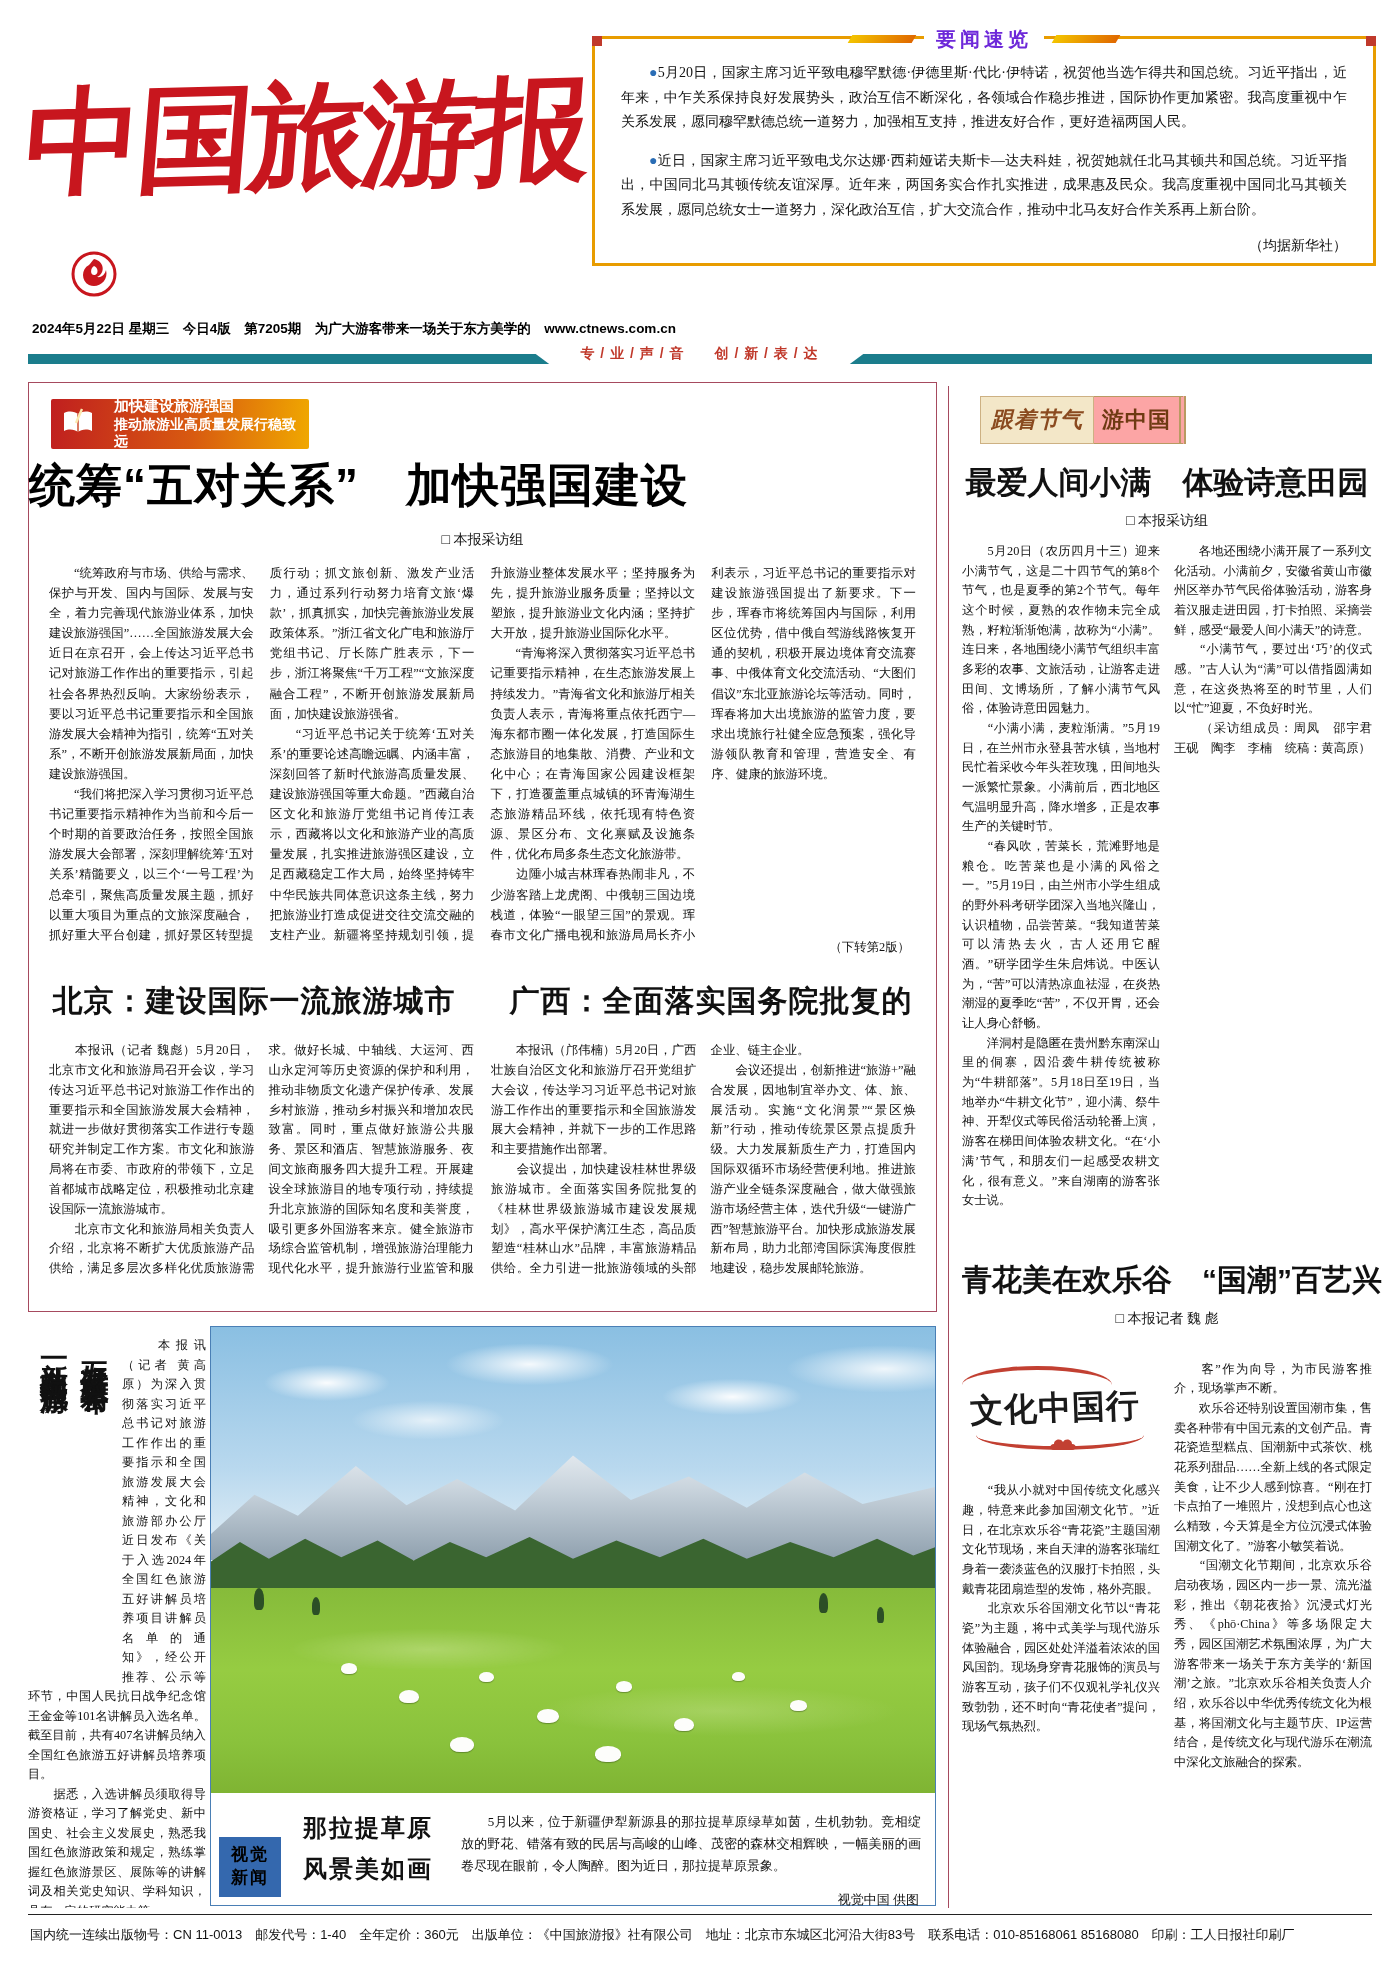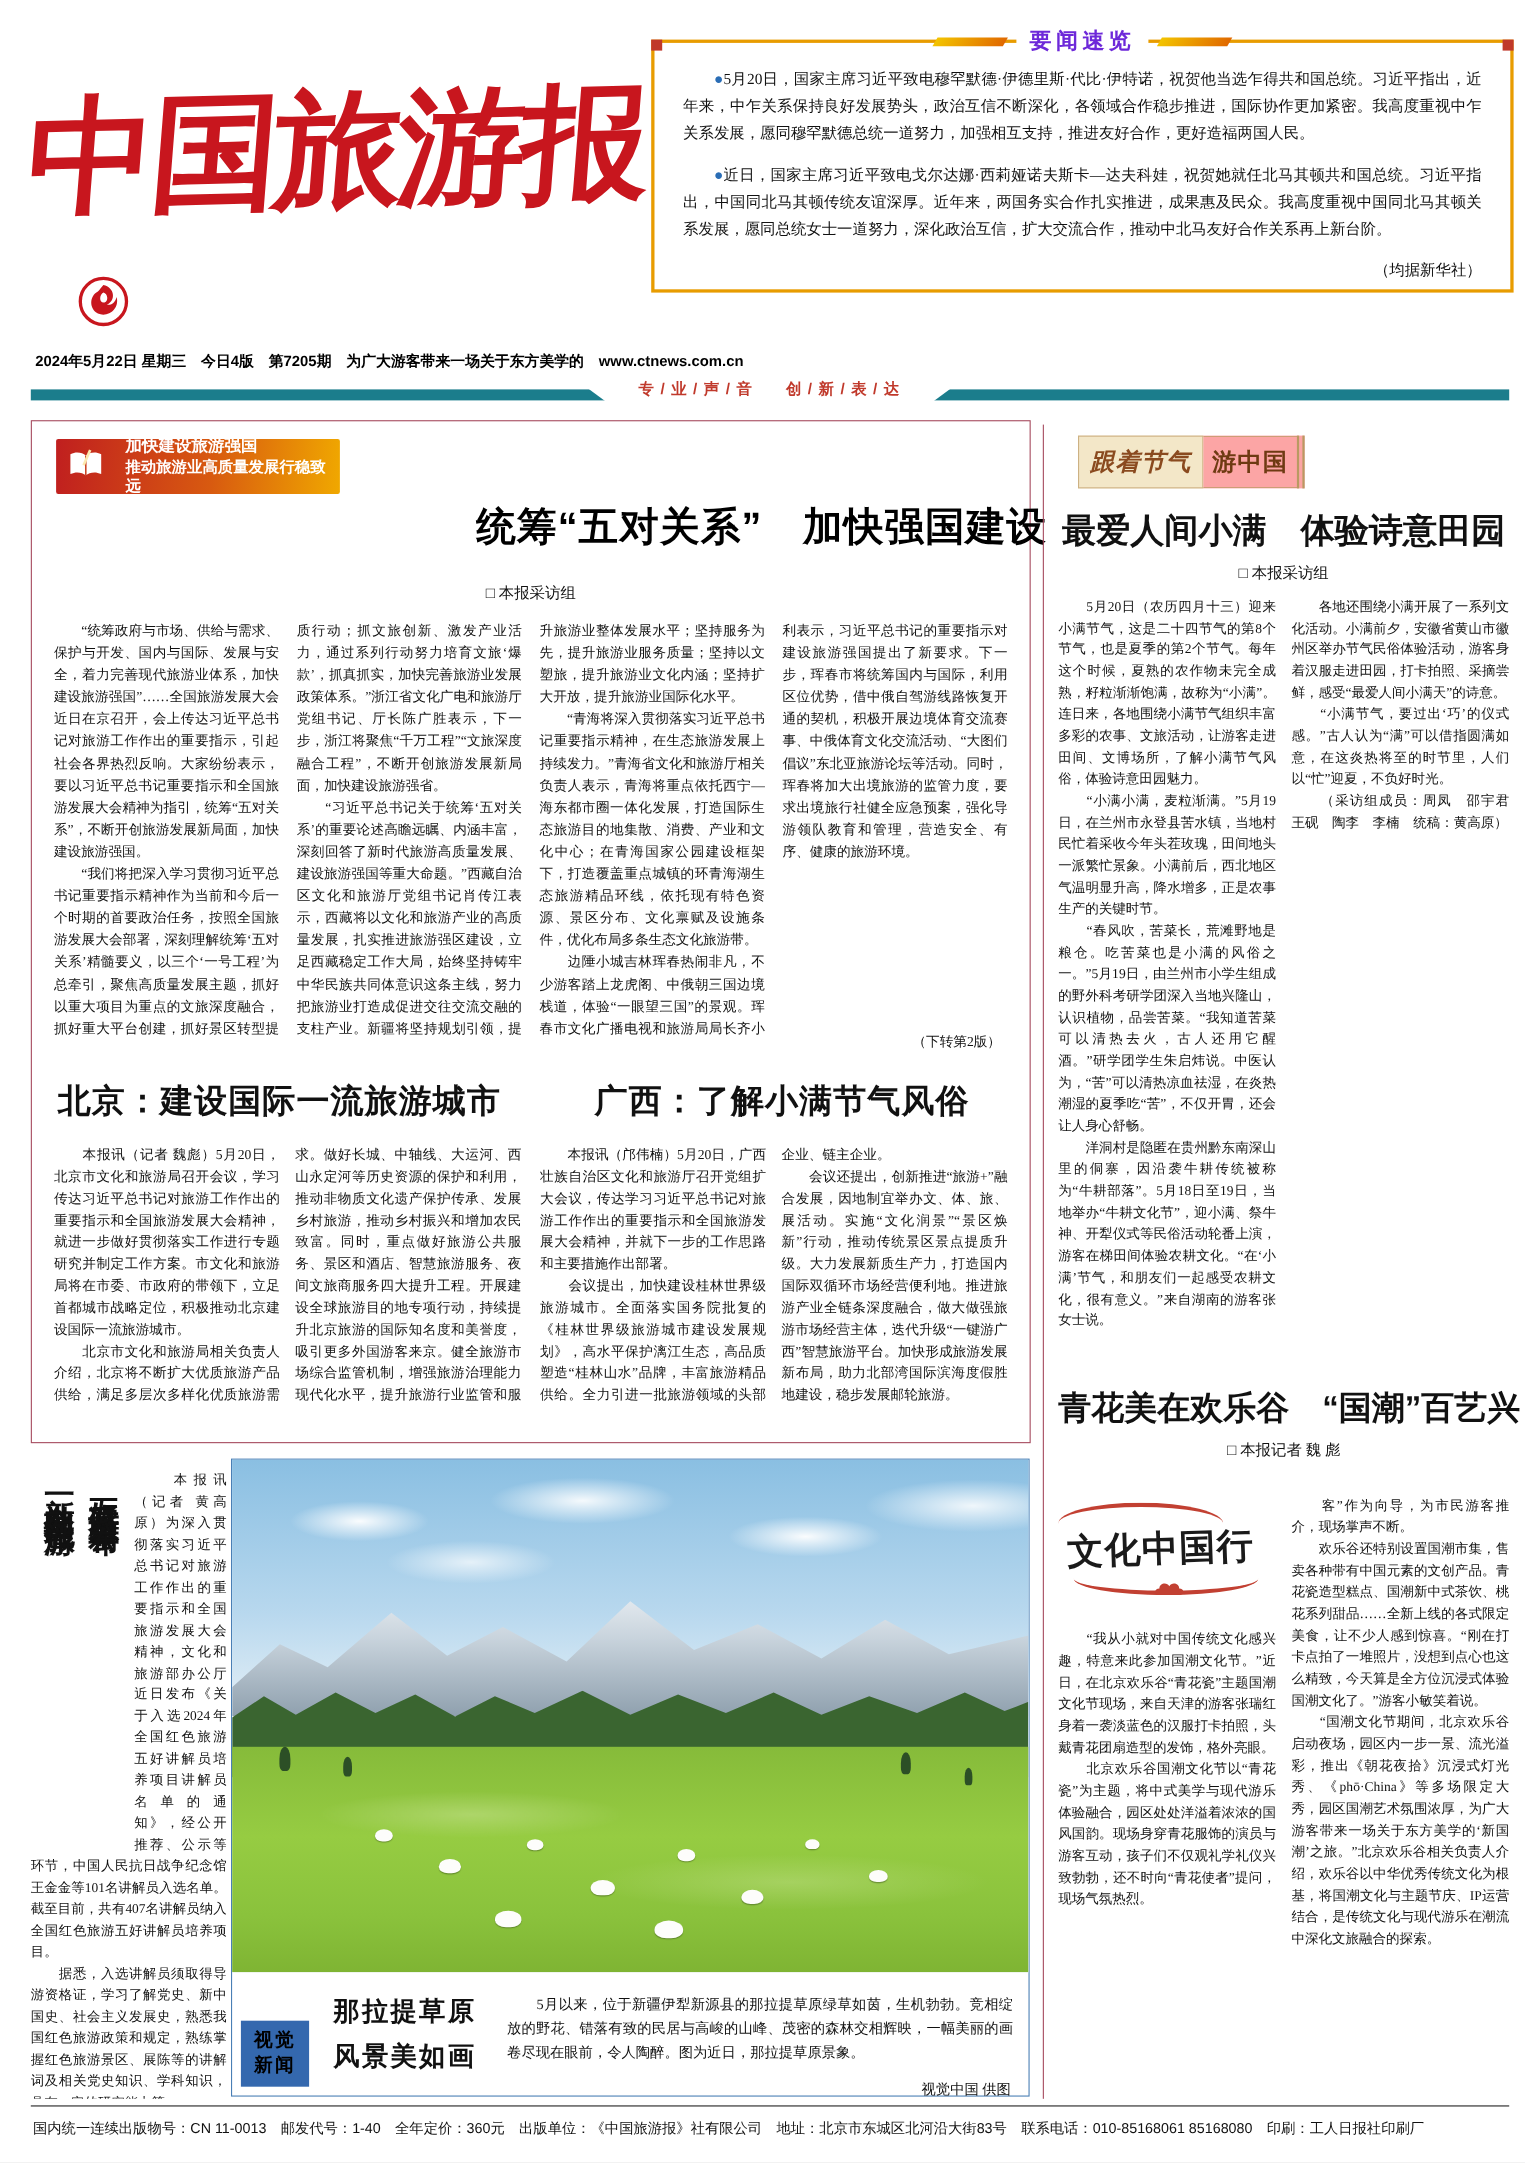--- a/index.html
+++ b/index.html
@@ -69,23 +69,23 @@
   .lead-badge{
     position:absolute;left:22px;top:16px;width:258px;height:50px;
     background:linear-gradient(95deg,#c01f1f 0%,#d85a10 55%,#f0a800 100%);
     border-radius:2px;display:flex;align-items:center;gap:19px;padding:0 10px;
     box-sizing:border-box;color:#fff;
   }
   .lead-badge .txt{font-family:"Liberation Sans",sans-serif;font-weight:bold;line-height:1.25;}
   .lead-badge .l1{font-size:15px;}
   .lead-badge .l2{font-size:14px;}
   .main-headline{
-    position:absolute;left:16px;top:72px;width:100%;text-align:right;
+    position:absolute;left:0;top:72px;width:100%;text-align:left;
     font-family:"Liberation Sans","DejaVu Sans",sans-serif;font-weight:bold;
-    font-size:36px;letter-spacing:1px;color:#000;white-space:nowrap;
+    font-size:46px;letter-spacing:1px;color:#000;white-space:nowrap;
   }
   .main-byline{position:absolute;left:0;top:148px;width:100%;text-align:center;font-size:14px;}
   .main-body{
     position:absolute;left:20px;top:180px;width:867px;height:394px;
     column-count:4;column-gap:16px;column-fill:auto;overflow:hidden;
     font-size:12.4px;line-height:1.62;text-align:justify;white-space:pre-line;
   }
   .jump-note{position:absolute;right:26px;top:556px;font-size:12.4px;}
   .subhead{position:absolute;top:598px;text-align:center;
     font-family:"Liberation Sans",sans-serif;font-weight:bold;font-size:30px;
@@ -239,21 +239,21 @@
     </div>
     <div class="main-headline">统筹“五对关系”　加快强国建设</div>
     <div class="main-byline">□ 本报采访组</div>
     <div class="main-body">　　“统筹政府与市场、供给与需求、保护与开发、国内与国际、发展与安全，着力完善现代旅游业体系，加快建设旅游强国”……全国旅游发展大会近日在京召开，会上传达习近平总书记对旅游工作作出的重要指示，引起社会各界热烈反响。大家纷纷表示，要以习近平总书记重要指示和全国旅游发展大会精神为指引，统筹“五对关系”，不断开创旅游发展新局面，加快建设旅游强国。
 　　“我们将把深入学习贯彻习近平总书记重要指示精神作为当前和今后一个时期的首要政治任务，按照全国旅游发展大会部署，深刻理解统筹‘五对关系’精髓要义，以三个‘一号工程’为总牵引，聚焦高质量发展主题，抓好以重大项目为重点的文旅深度融合，抓好重大平台创建，抓好景区转型提质行动；抓文旅创新、激发产业活力，通过系列行动努力培育文旅‘爆款’，抓真抓实，加快完善旅游业发展政策体系。”浙江省文化广电和旅游厅党组书记、厅长陈广胜表示，下一步，浙江将聚焦“千万工程”“文旅深度融合工程”，不断开创旅游发展新局面，加快建设旅游强省。
 　　“习近平总书记关于统筹‘五对关系’的重要论述高瞻远瞩、内涵丰富，深刻回答了新时代旅游高质量发展、建设旅游强国等重大命题。”西藏自治区文化和旅游厅党组书记肖传江表示，西藏将以文化和旅游产业的高质量发展，扎实推进旅游强区建设，立足西藏稳定工作大局，始终坚持铸牢中华民族共同体意识这条主线，努力把旅游业打造成促进交往交流交融的支柱产业。新疆将坚持规划引领，提升旅游业整体发展水平；坚持服务为先，提升旅游业服务质量；坚持以文塑旅，提升旅游业文化内涵；坚持扩大开放，提升旅游业国际化水平。
 　　“青海将深入贯彻落实习近平总书记重要指示精神，在生态旅游发展上持续发力。”青海省文化和旅游厅相关负责人表示，青海将重点依托西宁—海东都市圈一体化发展，打造国际生态旅游目的地集散、消费、产业和文化中心；在青海国家公园建设框架下，打造覆盖重点城镇的环青海湖生态旅游精品环线，依托现有特色资源、景区分布、文化禀赋及设施条件，优化布局多条生态文化旅游带。
 　　边陲小城吉林珲春热闹非凡，不少游客踏上龙虎阁、中俄朝三国边境栈道，体验“一眼望三国”的景观。珲春市文化广播电视和旅游局局长齐小利表示，习近平总书记的重要指示对建设旅游强国提出了新要求。下一步，珲春市将统筹国内与国际，利用区位优势，借中俄自驾游线路恢复开通的契机，积极开展边境体育交流赛事、中俄体育文化交流活动、“大图们倡议”东北亚旅游论坛等活动。同时，珲春将加大出境旅游的监管力度，要求出境旅行社健全应急预案，强化导游领队教育和管理，营造安全、有序、健康的旅游环境。</div>
     <div class="jump-note">（下转第2版）</div>
     <div class="subhead bj">北京：建设国际一流旅游城市</div>
-    <div class="subhead gx">广西：了解小满节气风俗</div>
+    <div class="subhead gx">广西：全面落实国务院批复的</div>
     <div class="sub-body bj">　　本报讯（记者 魏彪）5月20日，北京市文化和旅游局召开会议，学习传达习近平总书记对旅游工作作出的重要指示和全国旅游发展大会精神，就进一步做好贯彻落实工作进行专题研究并制定工作方案。市文化和旅游局将在市委、市政府的带领下，立足首都城市战略定位，积极推动北京建设国际一流旅游城市。
 　　北京市文化和旅游局相关负责人介绍，北京将不断扩大优质旅游产品供给，满足多层次多样化优质旅游需求。做好长城、中轴线、大运河、西山永定河等历史资源的保护和利用，推动非物质文化遗产保护传承、发展乡村旅游，推动乡村振兴和增加农民致富。同时，重点做好旅游公共服务、景区和酒店、智慧旅游服务、夜间文旅商服务四大提升工程。开展建设全球旅游目的地专项行动，持续提升北京旅游的国际知名度和美誉度，吸引更多外国游客来京。健全旅游市场综合监管机制，增强旅游治理能力现代化水平，提升旅游行业监管和服务水平，持续整治假日文旅市场秩序，消除安全隐患和意识形态隐患。
 　　下一步，北京市文化和旅游局将加强与市区联动，形成政策合力，推动旅游业高质量发展，谱写北京篇章。</div>
     <div class="sub-body gx">　　本报讯（邝伟楠）5月20日，广西壮族自治区文化和旅游厅召开党组扩大会议，传达学习习近平总书记对旅游工作作出的重要指示和全国旅游发展大会精神，并就下一步的工作思路和主要措施作出部署。
 　　会议提出，加快建设桂林世界级旅游城市。全面落实国务院批复的《桂林世界级旅游城市建设发展规划》，高水平保护漓江生态，高品质塑造“桂林山水”品牌，丰富旅游精品供给。全力引进一批旅游领域的头部企业、链主企业。
 　　会议还提出，创新推进“旅游+”融合发展，因地制宜举办文、体、旅、展活动。实施“文化润景”“景区焕新”行动，推动传统景区景点提质升级。大力发展新质生产力，打造国内国际双循环市场经营便利地。推进旅游产业全链条深度融合，做大做强旅游市场经营主体，迭代升级“一键游广西”智慧旅游平台。加快形成旅游发展新布局，助力北部湾国际滨海度假胜地建设，稳步发展邮轮旅游。</div>
   </div>
 
   <div class="divider-v"></div>
 

